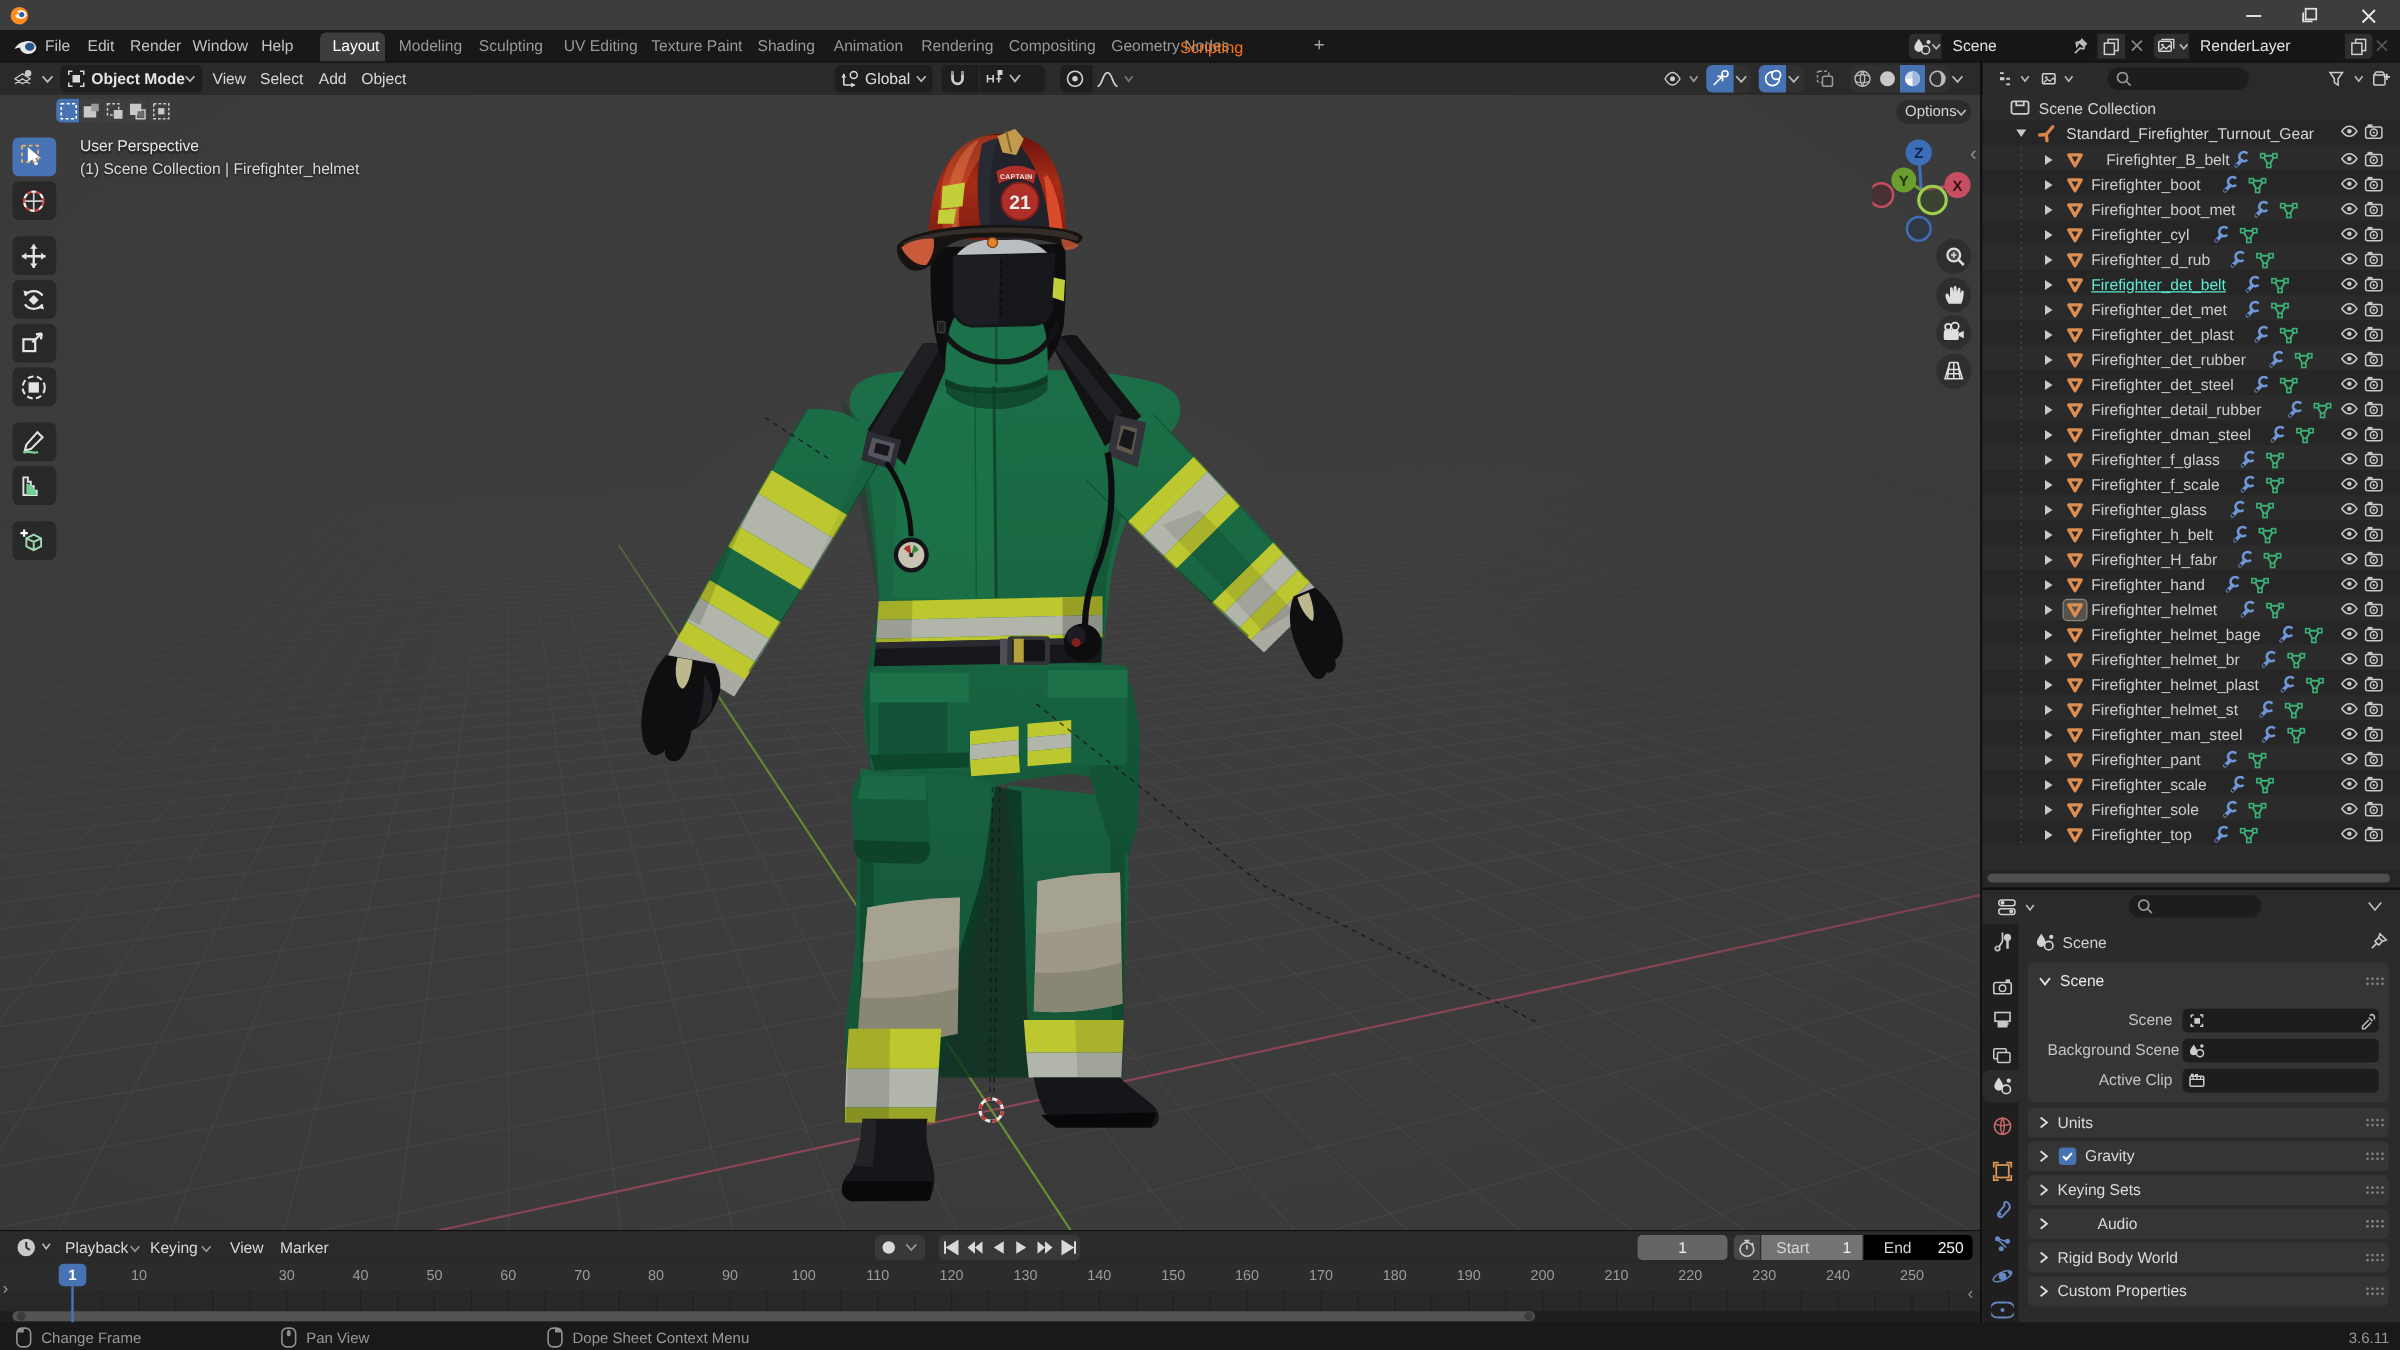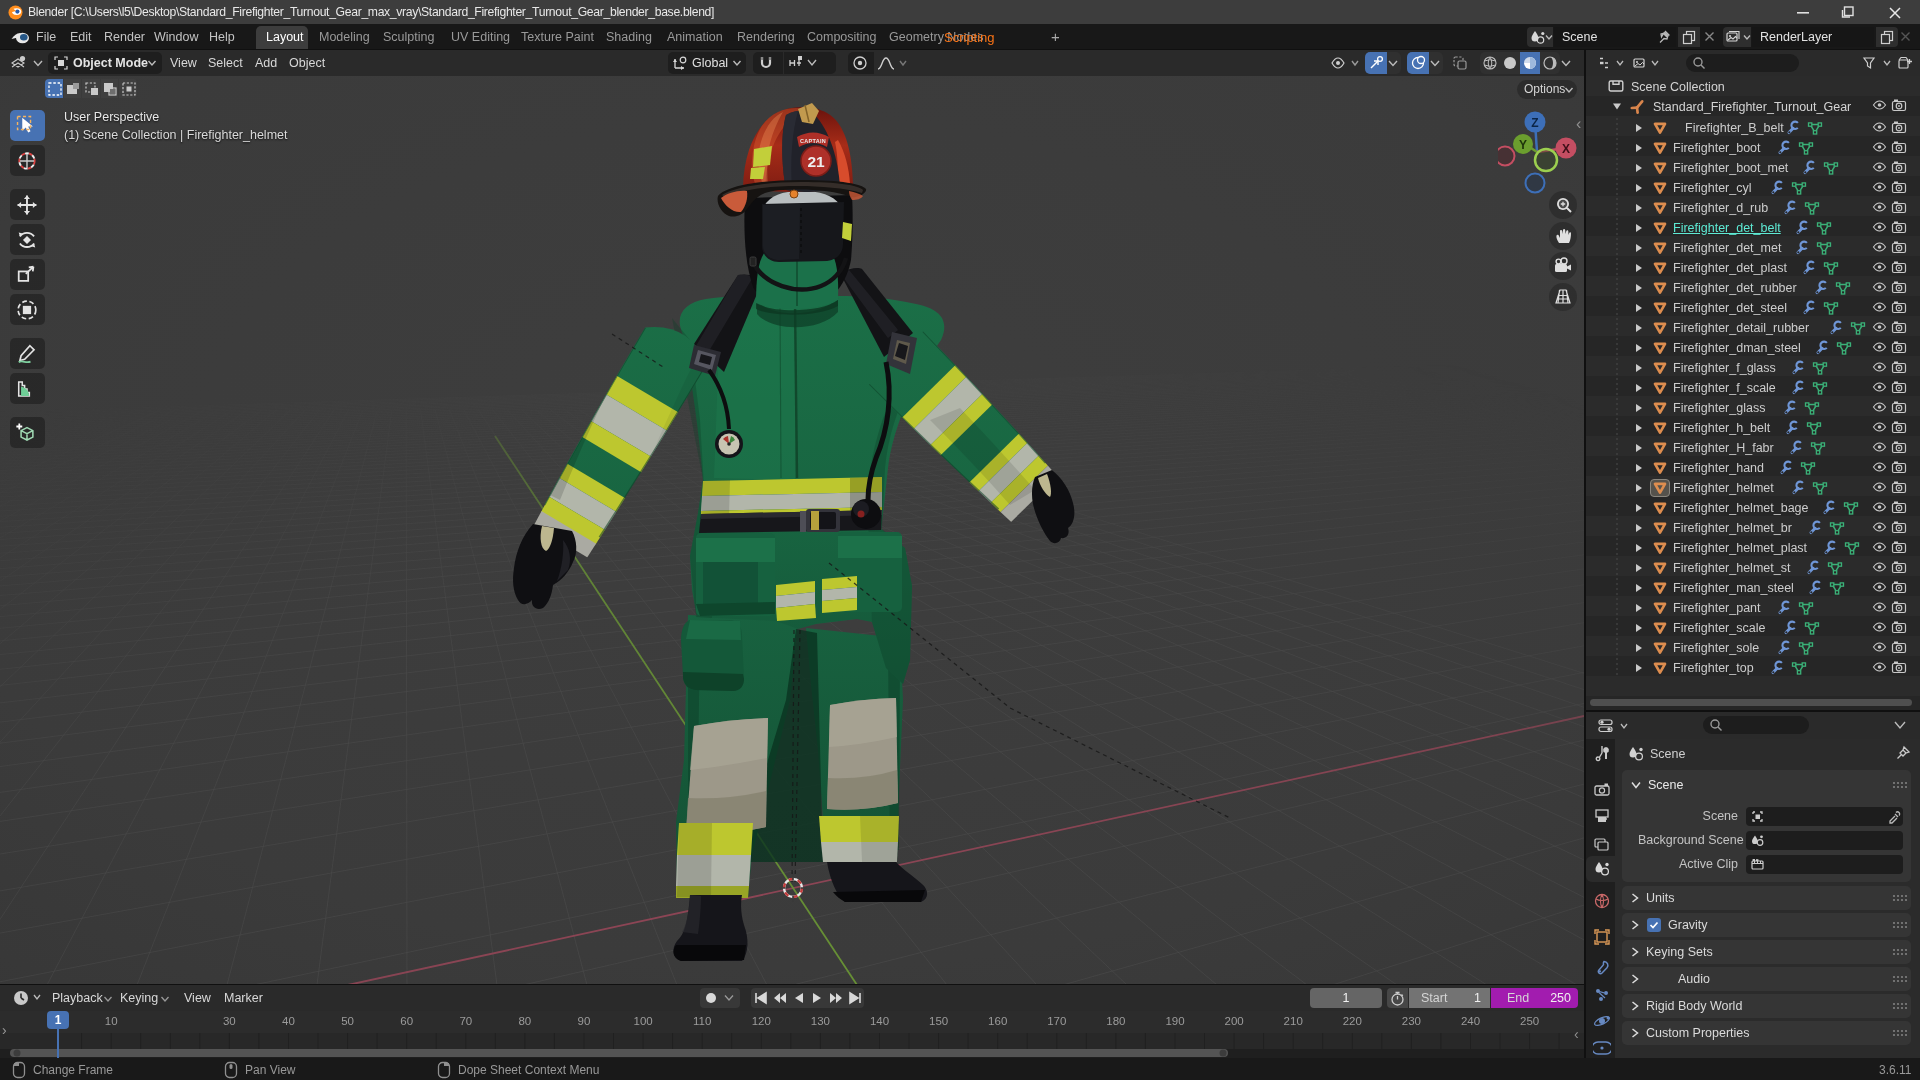--- a/index.html
+++ b/index.html
@@ -6,21 +6,20 @@
 #root{position:absolute;left:0;top:0;width:1920px;height:1080px;}
 </style></head><body>
 <div id="root">
 <div class="" style="position:absolute;left:0px;top:0px;width:1920px;height:24px;background:#3d3d3d;"></div>
 <svg style="position:absolute;left:7px;top:4px;" width="17" height="17" viewBox="0 0 17 17">
       <circle cx="8.5" cy="8.5" r="7" fill="#ff8d1d"></circle>
       <ellipse cx="9.6" cy="7.6" rx="4.6" ry="3.4" fill="#fff"></ellipse>
       <circle cx="10.4" cy="7.6" r="2.1" fill="#2a5ca8"></circle>
       <path d="M1.5,9 L6,4.5 L9,7 Z" fill="#ff8d1d"></path>
     </svg>
-<div style="position:absolute;left:28px;top:5px;font-size:12.2px;color:#e8e8e8;white-space:nowrap;letter-spacing:-0.33px;">Blender [C:\Users\l5\Desktop\Standard_Firefighter_Turnout_Gear_max_vray\Standard_Firefighter_Turnout_Gear_blender_base.blend]</div>
 <svg style="position:absolute;left:1795px;top:6px;" width="16" height="12" viewBox="0 0 16 12">
       <rect x="2" y="6" width="12" height="1.6" fill="#e0e0e0"></rect>
     </svg>
 <svg style="position:absolute;left:1840px;top:5px;" width="16" height="14" viewBox="0 0 16 14">
       <rect x="4.5" y="2" width="8.5" height="8.5" fill="none" stroke="#e0e0e0" stroke-width="1.4"></rect>
       <path d="M2.5,5 L2.5,12 L10,12" fill="none" stroke="#e0e0e0" stroke-width="1.4"></path>
     </svg>
 <svg style="position:absolute;left:1887px;top:5px;" width="16" height="14" viewBox="0 0 16 14">
       <path d="M3,3 L13,13 M13,3 L3,13" stroke="#e8e8e8" stroke-width="1.5"></path>
     </svg>
@@ -1777,21 +1776,21 @@
     </div>
 <div class="" style="position:absolute;left:1387px;top:988px;width:21px;height:20px;background:#474747;border-radius:4px 0 0 4px;"></div>
 <svg style="position:absolute;left:1389px;top:990px;" width="17" height="17" viewBox="0 0 17 17">
       <circle cx="8.5" cy="9.5" r="5.5" fill="none" stroke="#ccc" stroke-width="1.3"></circle>
       <path d="M8.5,9.5 L8.5,6 M6.5,2.5 L10.5,2.5 M8.5,2.5 L8.5,4 M12.5,4.5 L13.8,5.8" stroke="#ccc" stroke-width="1.3"></path>
     </svg>
 <div class="" style="position:absolute;left:1409px;top:988px;width:81px;height:20px;background:#737373;">
       <div style="position:absolute;left:12px;top:3px;font-size:12.5px;color:#d5d5d5;white-space:nowrap;">Start</div>
       <div style="position:absolute;left:0px;top:3px;font-size:12.5px;color:#f0f0f0;white-space:nowrap;width:72px;text-align:right;">1</div>
     </div>
-<div class="" style="position:absolute;left:1491px;top:988px;width:87px;height:20px;background:#a21caf;border-radius:0 4px 4px 0;">
+<div class="" style="position:absolute;left:1491px;top:988px;width:87px;height:20px;background:#000000;border-radius:0 4px 4px 0;">
       <div style="position:absolute;left:16px;top:3px;font-size:12.5px;color:#d5d5d5;white-space:nowrap;">End</div>
       <div style="position:absolute;left:0px;top:3px;font-size:12.5px;color:#f0f0f0;white-space:nowrap;width:80px;text-align:right;">250</div>
     </div>
 <div class="" style="position:absolute;left:0px;top:1011px;width:1584px;height:22px;background:#2c2c2c;"></div>
 <div style="position:absolute;left:96.19px;top:1015px;font-size:11.5px;color:#9b9b9b;white-space:nowrap;width:30px;text-align:center;">10</div>
 <div style="position:absolute;left:155.29000000000002px;top:1015px;font-size:14px;color:#9b9b9b;white-space:nowrap;width:30px;margin-top:28px;">20</div>
 <div style="position:absolute;left:214.39000000000001px;top:1015px;font-size:11.5px;color:#9b9b9b;white-space:nowrap;width:30px;text-align:center;">30</div>
 <div style="position:absolute;left:273.49px;top:1015px;font-size:11.5px;color:#9b9b9b;white-space:nowrap;width:30px;text-align:center;">40</div>
 <div style="position:absolute;left:332.59000000000003px;top:1015px;font-size:11.5px;color:#9b9b9b;white-space:nowrap;width:30px;text-align:center;">50</div>
 <div style="position:absolute;left:391.69px;top:1015px;font-size:11.5px;color:#9b9b9b;white-space:nowrap;width:30px;text-align:center;">60</div>

